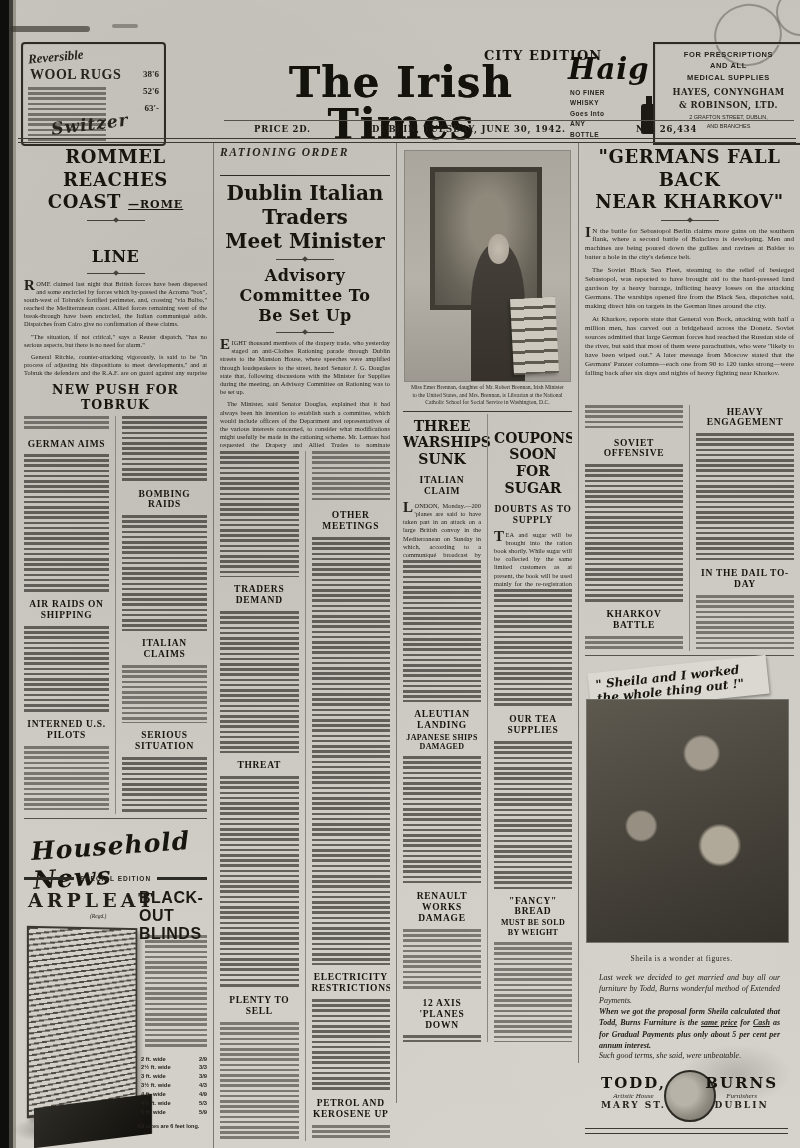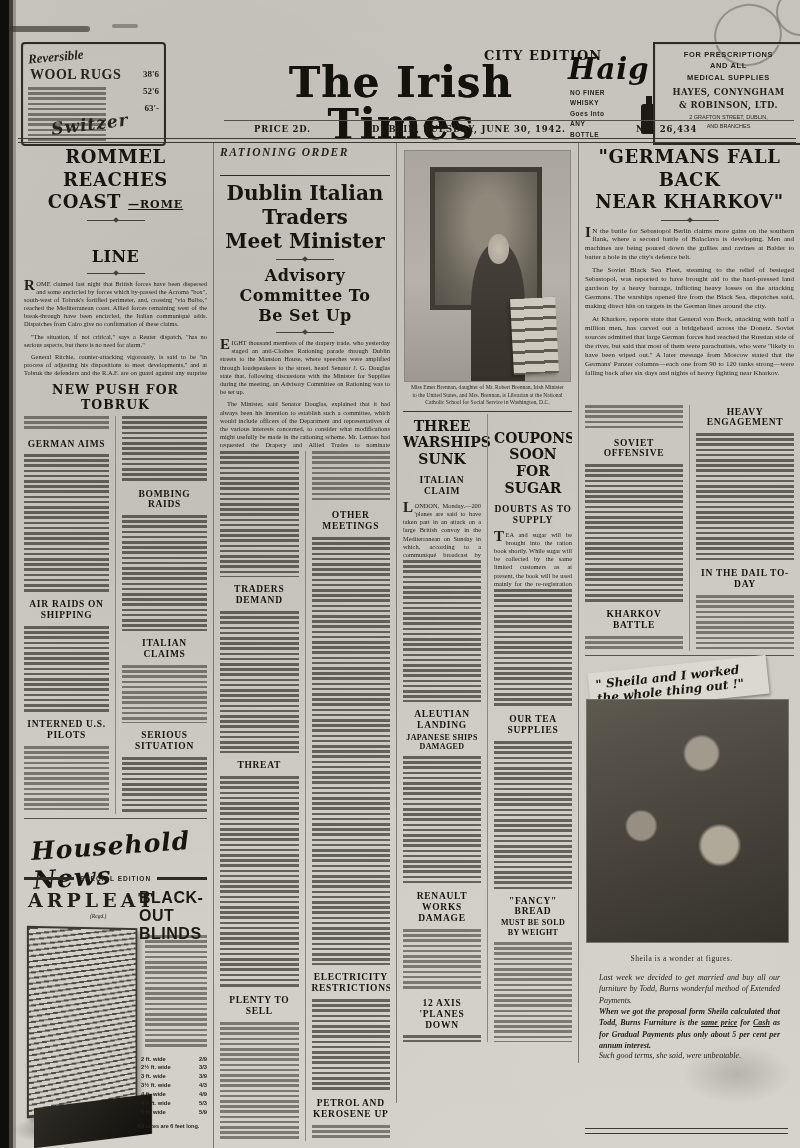--- a/index.html
+++ b/index.html
@@ -382,18 +382,31 @@
 
       <div class="todd">
         <div class="banner">" Sheila and I worked the whole thing out !"</div>
         <div class="tphoto"></div>
         <div class="tcap">Sheila is a wonder at figures.</div>
         <div class="tpara" style="top:310px;">Last week we decided to get married and buy all our furniture by Todd, Burns wonderful method of Extended Payments.</div>
         <div class="tpara" style="top:344px;font-weight:bold;">
           <span>When we got the proposal form Sheila calculated that Todd, Burns Furniture is the </span><span style="text-decoration:underline;">same price</span><span> for </span><span style="text-decoration:underline;">Cash</span><span> as for Gradual Payments plus only about 5 per cent per annum interest.</span>
         </div>
         <div class="tpara" style="top:388px;">Such good terms, she said, were unbeatable.</div>
+        <div class="tsig">
+          <div class="tb-circle"></div>
+          <div class="tb-left">
+            <div class="tb-name">TODD,</div>
+            <div class="tb-tag">Artistic House</div>
+            <div class="tb-addr">MARY ST.</div>
+          </div>
+          <div class="tb-right">
+            <div class="tb-name">BURNS</div>
+            <div class="tb-tag">Furnishers</div>
+            <div class="tb-addr">DUBLIN</div>
+          </div>
+        </div>
         <div class="todd-rule"></div>
       </div>
     </section>
 
   </div>
 </div>
 
 </body></html>

